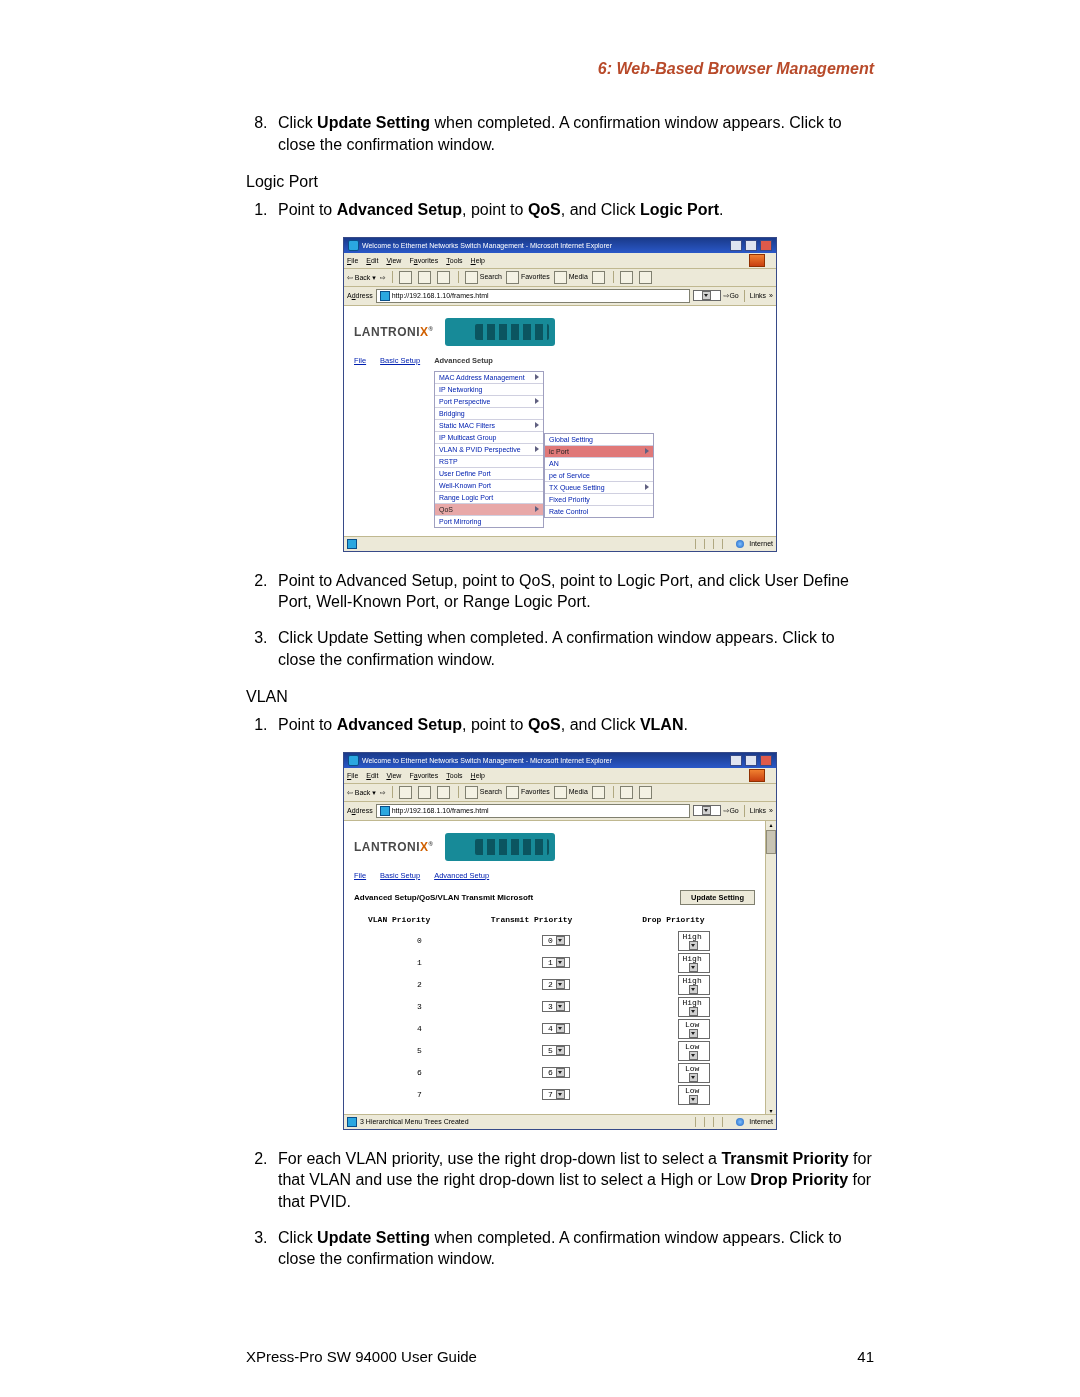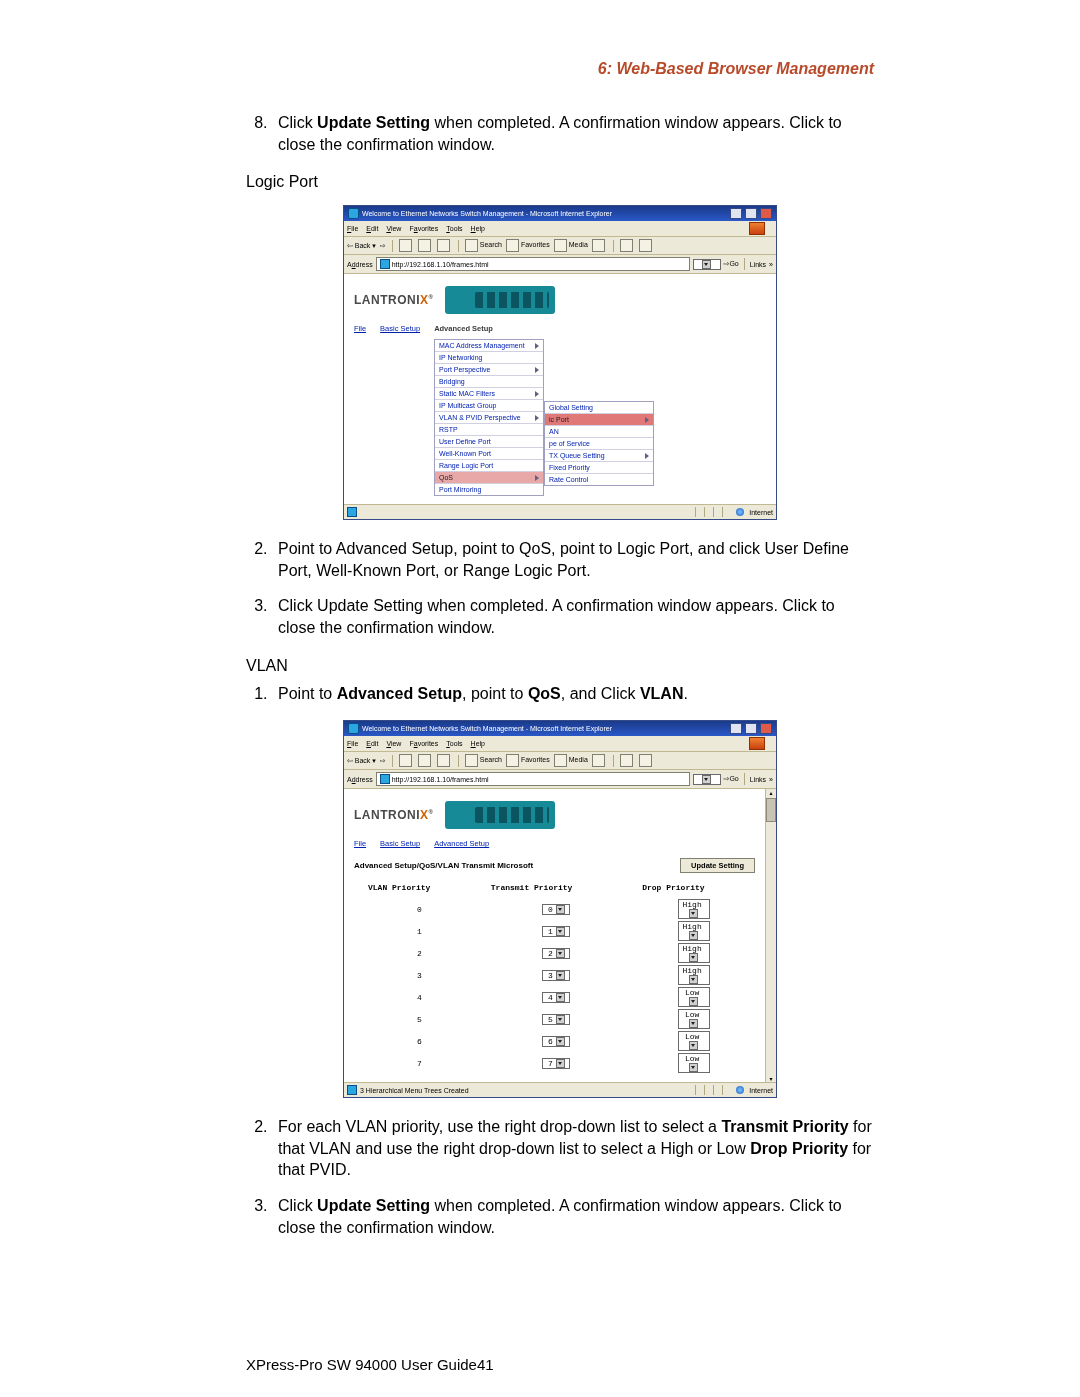--- a/index.html
+++ b/index.html
@@ -35,26 +35,27 @@
     margin-bottom: 14px;
     font-size: 16px;
     line-height: 1.35;
   }
   .sect-head {
     font-size: 16px;
     margin: 18px 0 8px 0;
   }
   .footer {
     position: absolute;
-    bottom: 24px;
+    bottom: 32px;
     left: 220px;
     right: 180px;
     font-size: 15px;
     display: flex;
-    justify-content: flex-start;
+    justify-content: space-between;
+    gap: 38px;
   }
 
   
   .ie-window {
     width: 432px;
     margin: 14px auto 18px auto;
     font-size: 7px;
     font-family: Tahoma, Arial, sans-serif;
     border: 1px solid #374a88;
     background: #ffffff;
@@ -336,20 +337,25 @@
   <div class="chapter-head">6: Web-Based Browser Management</div>
 
   <ol class="num" start="8">
     <li>
       <span>Click </span><b>Update Setting</b><span> when completed. A confirmation window appears. Click to close the confirmation window.</span>
     </li>
   </ol>
 
   <div class="sect-head">Logic Port</div>
 
+  <ol class="num">
+    <li>
+      <span>Point to </span><b>Advanced Setup</b><span>, point to </span><b>QoS</b><span>, and Click </span><b>Logic Port</b><span>.</span>
+    </li>
+  </ol>
 
   <div class="ie-window">
     <div class="ie-title">
       <span class="icon-e"></span>
       <span>Welcome to Ethernet Networks Switch Management - Microsoft Internet Explorer</span>
       <span class="spacer"></span>
       <span class="win-btn"></span>
       <span class="win-btn"></span>
       <span class="win-btn close"></span>
     </div>

